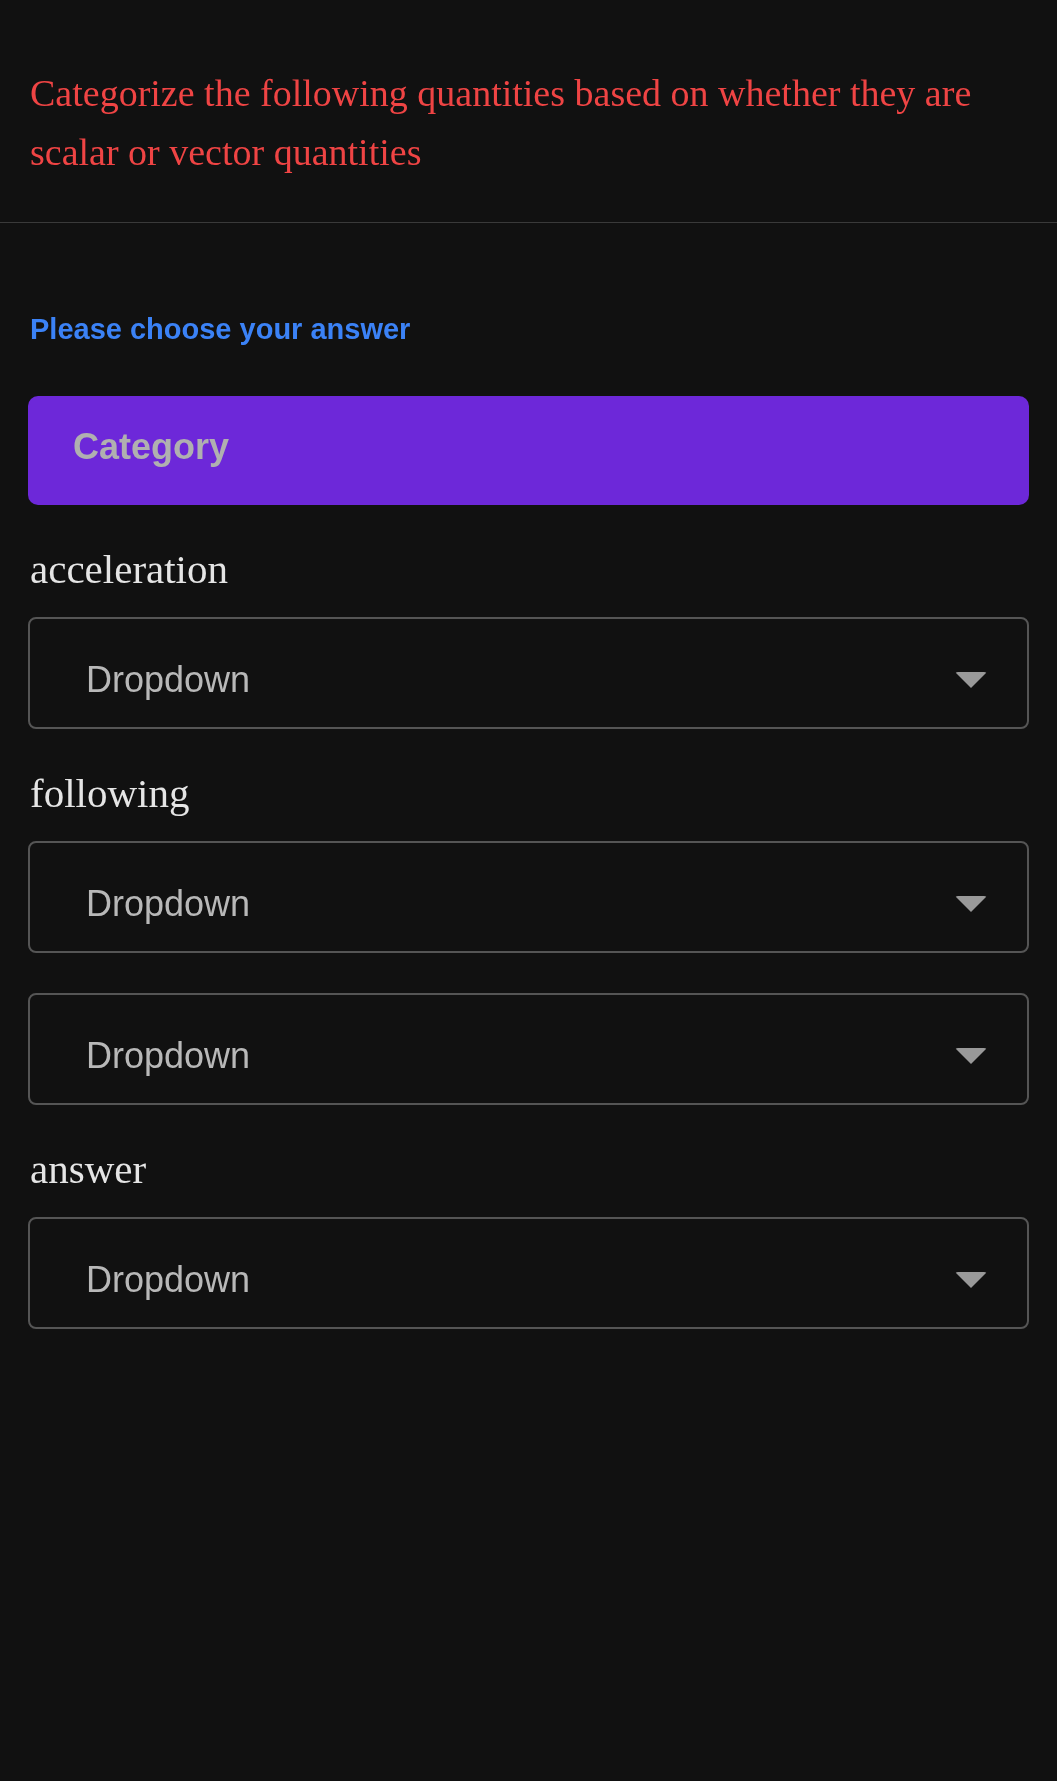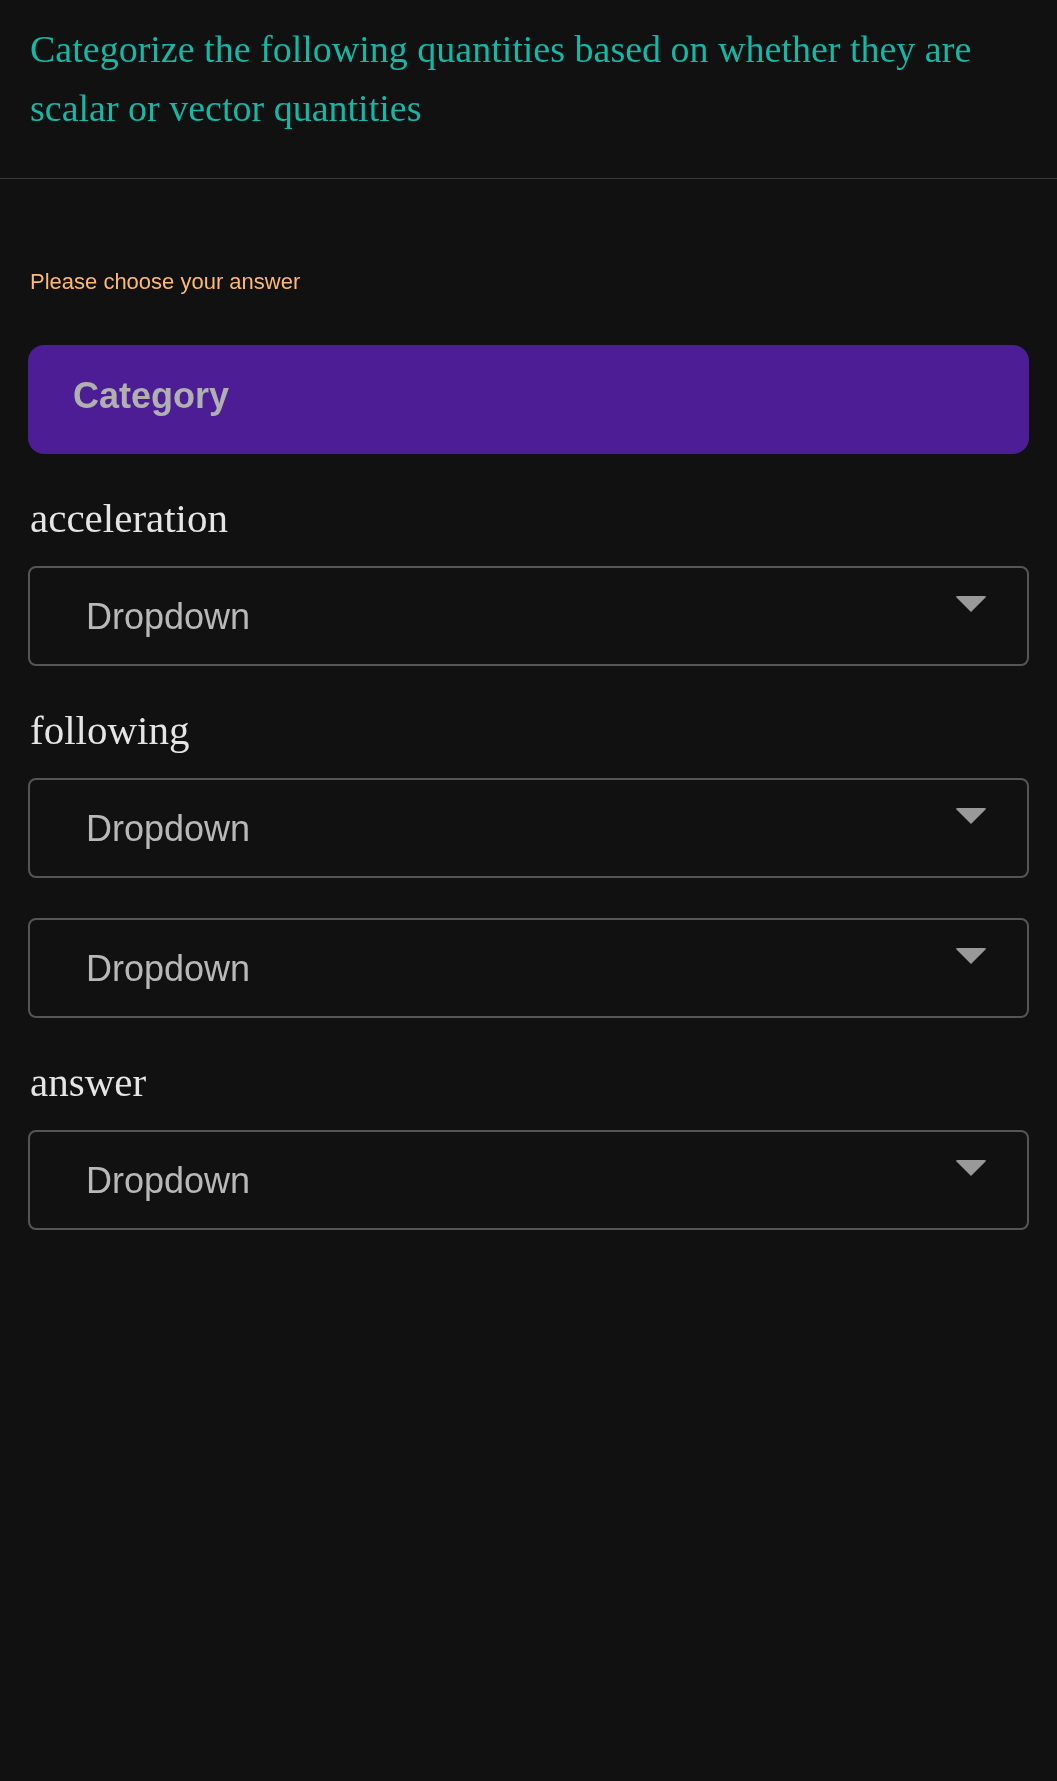--- a/index.html
+++ b/index.html
@@ -11,38 +11,39 @@
       background-color: #111111;
       color: #d4d4d4;
       font-family: Georgia, 'Times New Roman', serif;
       width: 1057px;
       min-height: 1781px;
     }
     .question-text {
       padding: 20px 30px 40px 30px;
       font-size: 38px;
       line-height: 1.55;
-      color: #14b8a6;
+      color: #ef4444;
+      margin-top: 44px;
     }
     .divider {
       border: none;
       border-top: 1px solid #3a3a3a;
       margin: 0;
     }
     .instruction {
       padding: 90px 30px 50px 30px;
       font-family: -apple-system, BlinkMacSystemFont, 'Segoe UI', Arial, sans-serif;
-      font-size: 22px;
-      font-weight: 400;
-      color: #fdba74;
+      font-size: 29px;
+      font-weight: 700;
+      color: #3b82f6;
     }
     .category-box {
       margin: 0 28px 40px 28px;
-      background-color: #4c1d95;
-      border-radius: 16px;
+      background-color: #6d28d9;
+      border-radius: 10px;
       padding: 30px 45px 35px 45px;
     }
     .category-header {
       font-family: -apple-system, BlinkMacSystemFont, 'Segoe UI', Arial, sans-serif;
       font-size: 36px;
       font-weight: 600;
       color: #b0b0b0;
       margin-bottom: 2px;
     }
     .category-options {
@@ -60,24 +61,25 @@
       margin-bottom: 40px;
     }
     .item-label {
       font-size: 41px;
       color: #e5e5e5;
       margin-bottom: 24px;
       padding-left: 2px;
     }
     .dropdown {
       display: flex;
+      align-items: center;
       justify-content: space-between;
       border: 2px solid #555555;
       border-radius: 8px;
-      padding: 28px 40px 26px 56px;
+      padding: 40px 40px 26px 56px;
       background-color: transparent;
       cursor: pointer;
     }
     .dropdown-text {
       font-family: -apple-system, BlinkMacSystemFont, 'Segoe UI', Arial, sans-serif;
       font-size: 36px;
       color: #b8b8b8;
     }
     .dropdown-icon {
       width: 0;

